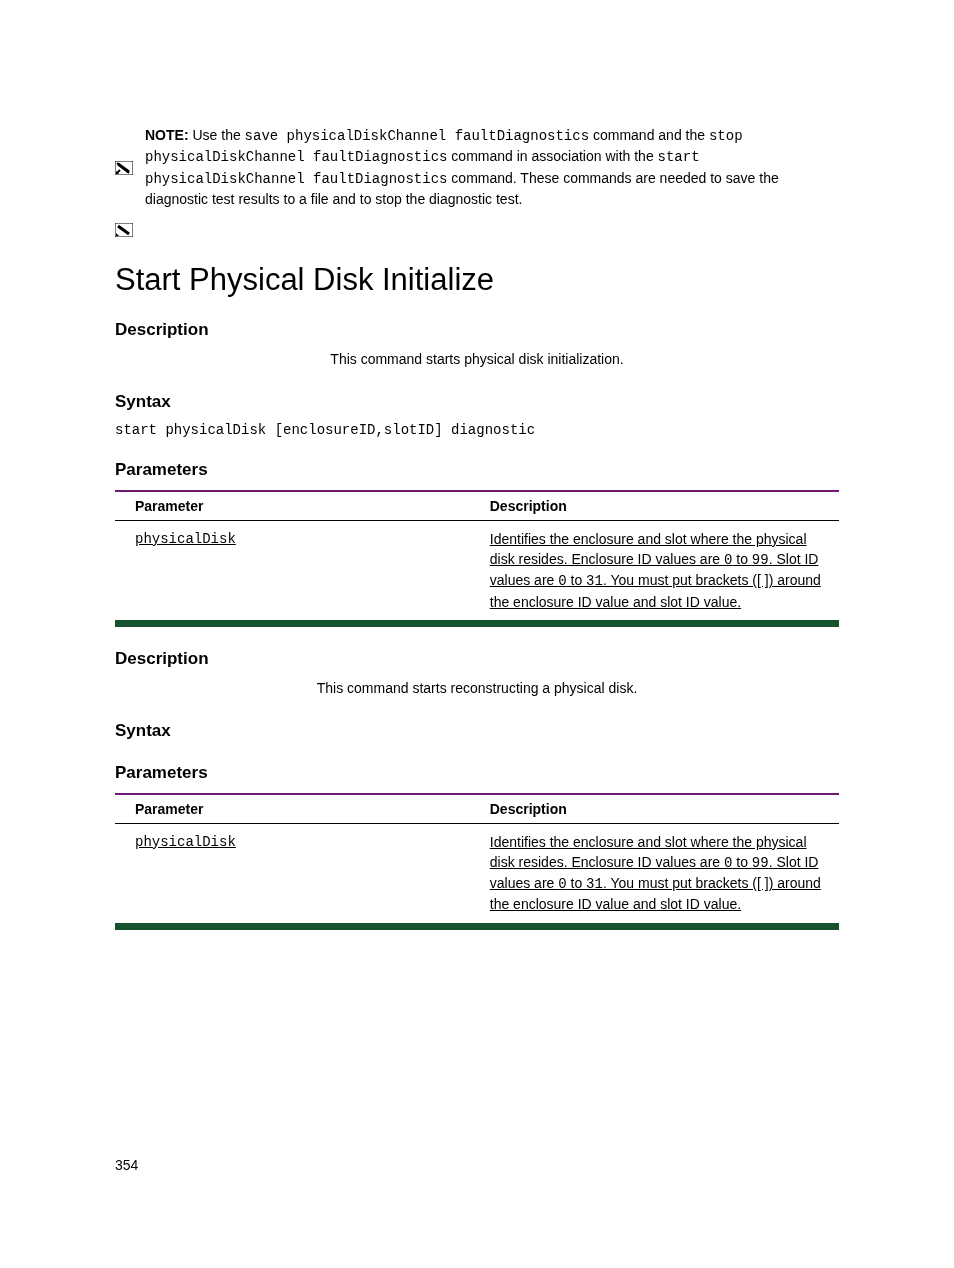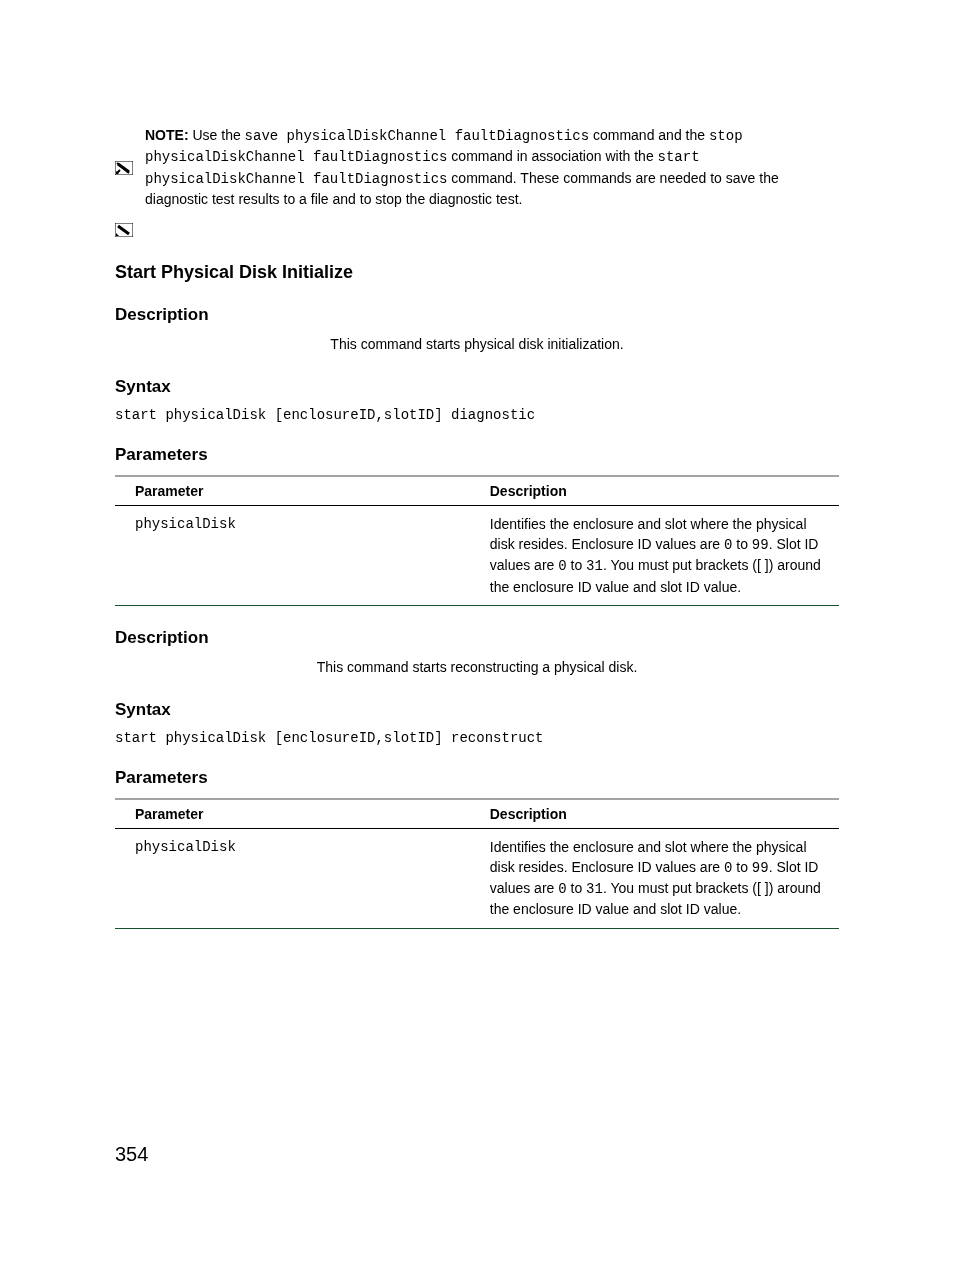--- a/index.html
+++ b/index.html
@@ -40,22 +40,22 @@
     line-height: 1.45;
   }
   .note-label {
     font-weight: bold;
   }
   .mono {
     font-family: "Courier New", Courier, monospace;
     font-size: 14px;
   }
   h1 {
-    font-size: 18px;
-    font-weight: bold;
+    font-size: 31px;
+    font-weight: normal;
     margin: 25px 0 18px 0;
   }
   h2 {
     font-size: 17px;
     font-weight: bold;
     margin: 22px 0 10px 0;
   }
   .body-text {
     margin: 6px 0 12px 0;
     line-height: 1.4;
@@ -67,46 +67,47 @@
     margin: 8px 0 20px 0;
   }
   .italic {
   }
   table.param-table {
     width: 100%;
     border-collapse: collapse;
     margin-top: 6px;
   }
   table.param-table thead tr {
-    border-top: 2px solid #a3a3a3;
+    border-top: 2px solid #701a75;
     border-bottom: 1px solid #000;
     margin-top: 41px;
   }
   table.param-table th {
     text-align: left;
     font-weight: bold;
     font-size: 14px;
     padding: 6px 4px 6px 20px;
   }
   table.param-table tbody tr {
-    border-bottom: 1px solid #14532d;
+    border-bottom: 7px solid #14532d;
+    text-decoration: underline;
   }
   table.param-table td {
     vertical-align: top;
     padding: 8px 4px 8px 20px;
     font-size: 14px;
     line-height: 1.45;
   }
   .col-param { width: 49%; }
   .col-desc { width: 51%; }
   .page-num {
     position: absolute;
-    bottom: 102px;
+    bottom: 95px;
     left: 115px;
-    font-size: 20px;
+    font-size: 14px;
   }
 </style>
 </head>
 <body>
 
 <div class="page">
 
   <div class="note-block">
     <svg class="note-icon" viewBox="0 0 18 14">
       <polygon points="0,0 18,0 18,14 0,14" fill="#fff" stroke="#000" stroke-width="1"></polygon>
@@ -154,23 +155,20 @@
         </td>
       </tr>
     </tbody>
   </table>
 
 
   <h2>Description</h2>
   <p class="body-text">This command starts reconstructing a physical disk.</p>
 
   <h2>Syntax</h2>
-  <div class="syntax-line">
-    <span>start physicalDisk [</span><span class="italic">enclosureID,slotID</span><span>] reconstruct</span>
-  </div>
 
   <h2>Parameters</h2>
   <table class="param-table">
     <thead>
       <tr>
         <th class="col-param">Parameter</th>
         <th class="col-desc">Description</th>
       </tr>
     </thead>
     <tbody>

